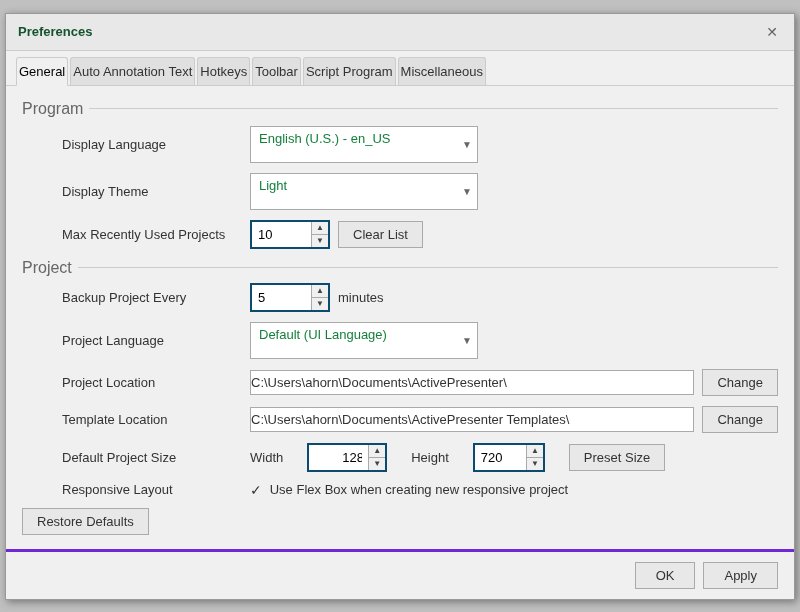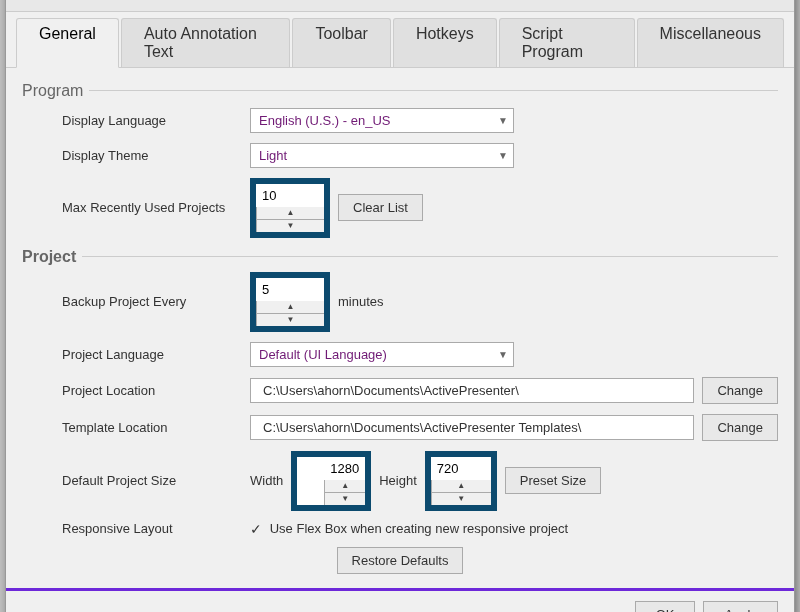--- a/index.html
+++ b/index.html
@@ -49,26 +49,26 @@
       justify-content: center;
     }
     .tabs {
       display: flex;
       background: #f0f0f0;
       border-bottom: 1px solid #ccc;
       padding: 6px 10px 0;
       gap: 2px;
     }
     .tab {
-      padding: 6px 22px;
+      padding: 6px 2px;
       border: 1px solid #ccc;
       border-bottom: none;
       background: #e0e0e0;
       cursor: pointer;
-      font-size: 16px;
+      font-size: 13px;
       color: #333;
       border-radius: 3px 3px 0 0;
     }
     .tab.active {
       background: #f0f0f0;
       border-bottom: 1px solid #f0f0f0;
       margin-bottom: -1px;
       z-index: 1;
       color: #000;
     }
@@ -111,41 +111,40 @@
     .select-wrapper {
       position: relative;
       display: inline-flex;
       align-items: center;
     }
     .form-select {
       appearance: none;
       -webkit-appearance: none;
       background: #fff;
       border: 1px solid #aaa;
-      padding: 4px 28px 4px 8px;
-      font-size: 13px;
-      color: #701a75;
-      cursor: pointer;
-      outline: none;
-      width: 264px;
+      padding: 4px 28px 16px 8px;
+      font-size: 13px;
+      color: #15803d;
+      cursor: pointer;
+      outline: none;
+      width: 228px;
     }
     .select-arrow {
       position: absolute;
       right: 6px;
       pointer-events: none;
       font-size: 10px;
       color: #666;
     }
     .spinbox {
       display: flex;
-      border: 6px solid #0c4a6e;
+      border: 2px solid #0c4a6e;
       background: #fff;
       width: 80px;
       overflow: hidden;
-      flex-direction: column;
     }
     .spinbox input {
       border: none;
       outline: none;
       padding: 4px 6px;
       font-size: 13px;
       width: 100%;
       background: #fff;
     }
     .spinbox-buttons {
@@ -173,27 +172,27 @@
       background: #e8e8e8;
       cursor: pointer;
       font-size: 13px;
       color: #333;
       white-space: nowrap;
       outline: none;
     }
     .text-input {
       border: 1px solid #aaa;
       background: #fff;
-      padding: 4px 12px;
+      padding: 4px 0;
       font-size: 13px;
       outline: none;
       flex: 1;
       color: #333;
     }
-    .section-gap { margin-bottom: 6px; font-weight: bold; }
+    .section-gap { margin-bottom: 6px; }
     .checkbox-row {
       display: flex;
       align-items: center;
       gap: 6px;
       color: #333;
     }
     .checkmark {
       font-size: 14px;
       color: #333;
       margin-right: 2px;
@@ -215,43 +214,43 @@
       color: #333;
       outline: none;
     }
     .minutes-label {
       font-size: 13px;
       color: #333;
     }
     .project-size-row {
       display: flex;
       align-items: center;
-      gap: 8px;
+      gap: 24px;
     }
     .restore-row {
       display: flex;
-      justify-content: center;
+      justify-content: flex-start;
       margin-top: 8px;
     }
   </style>
 </head>
 <body>
 
 <div class="dialog">
 
   <div class="title-bar">
     <span class="title-bar-text">Preferences</span>
     <button class="title-bar-close">✕</button>
   </div>
 
   <div class="tabs">
     <div class="tab active">General</div>
     <div class="tab">Auto Annotation Text</div>
+    <div class="tab">Hotkeys</div>
     <div class="tab">Toolbar</div>
-    <div class="tab">Hotkeys</div>
     <div class="tab">Script Program</div>
     <div class="tab">Miscellaneous</div>
   </div>
 
   <div class="content">
 
     <div class="section-label">
       <span>Program</span>
     </div>
 

